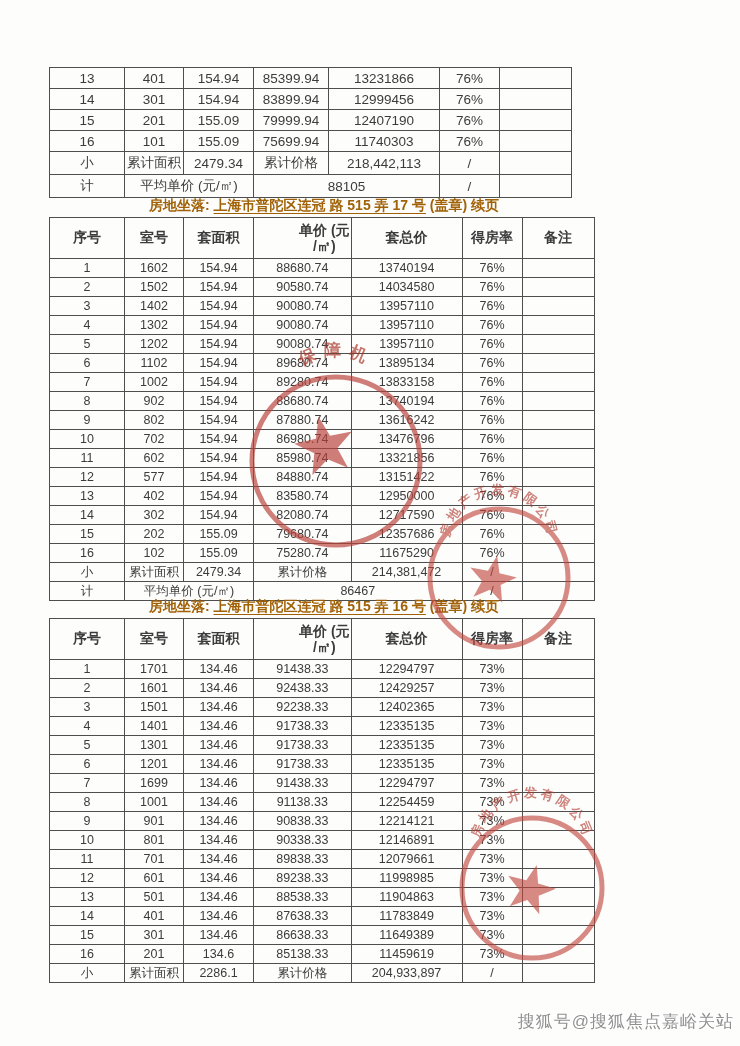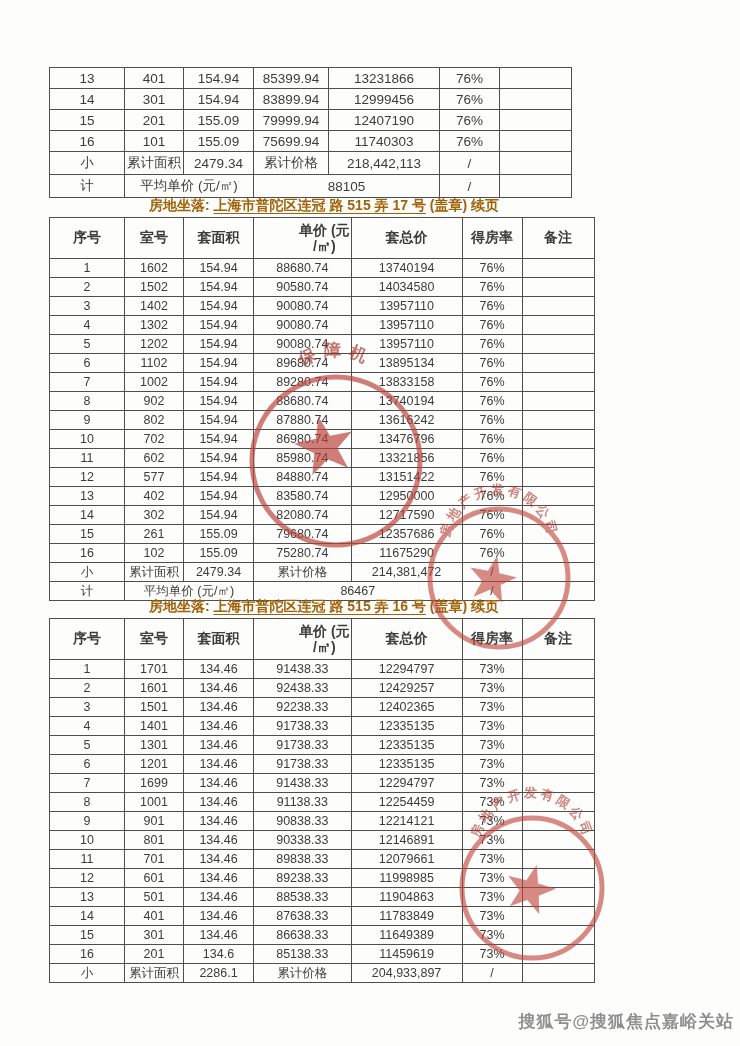--- a/index.html
+++ b/index.html
@@ -30,21 +30,21 @@
   .section-title{
     position:absolute;left:63px;width:522px;text-align:center;
     font-size:14px;font-weight:bold;color:#a16207;white-space:nowrap;
   }
   #title-17{top:197px;}
   #title-16{top:598px;}
   .addr{text-decoration:underline;text-underline-offset:3px;}
   .stamp-layer{position:absolute;left:0;top:0;pointer-events:none;}
   .watermark{
     position:absolute;top:1010px;right:6px;
-    font-size:17px;font-weight:bold;letter-spacing:1px;color:#8f8f8f;
+    font-size:17px;font-weight:normal;letter-spacing:1px;color:#8f8f8f;
     text-shadow:1px 1px 0 #ffffff,-1px -1px 0 #ffffff,1px -1px 0 #ffffff,-1px 1px 0 #ffffff;
   }
 </style>
 </head>
 <body>
 
 <table class="doc-table" id="table-17-partial">
   <colgroup>
     <col style="width:75px">
       <col style="width:59px">
@@ -264,21 +264,21 @@
         <td>14</td>
         <td>302</td>
         <td>154.94</td>
         <td>82080.74</td>
         <td>12717590</td>
         <td>76%</td>
         <td></td>
       </tr>
       <tr>
         <td>15</td>
-        <td>261</td>
+        <td>202</td>
         <td>155.09</td>
         <td>79680.74</td>
         <td>12357686</td>
         <td>76%</td>
         <td></td>
       </tr>
       <tr>
         <td>16</td>
         <td>102</td>
         <td>155.09</td>

